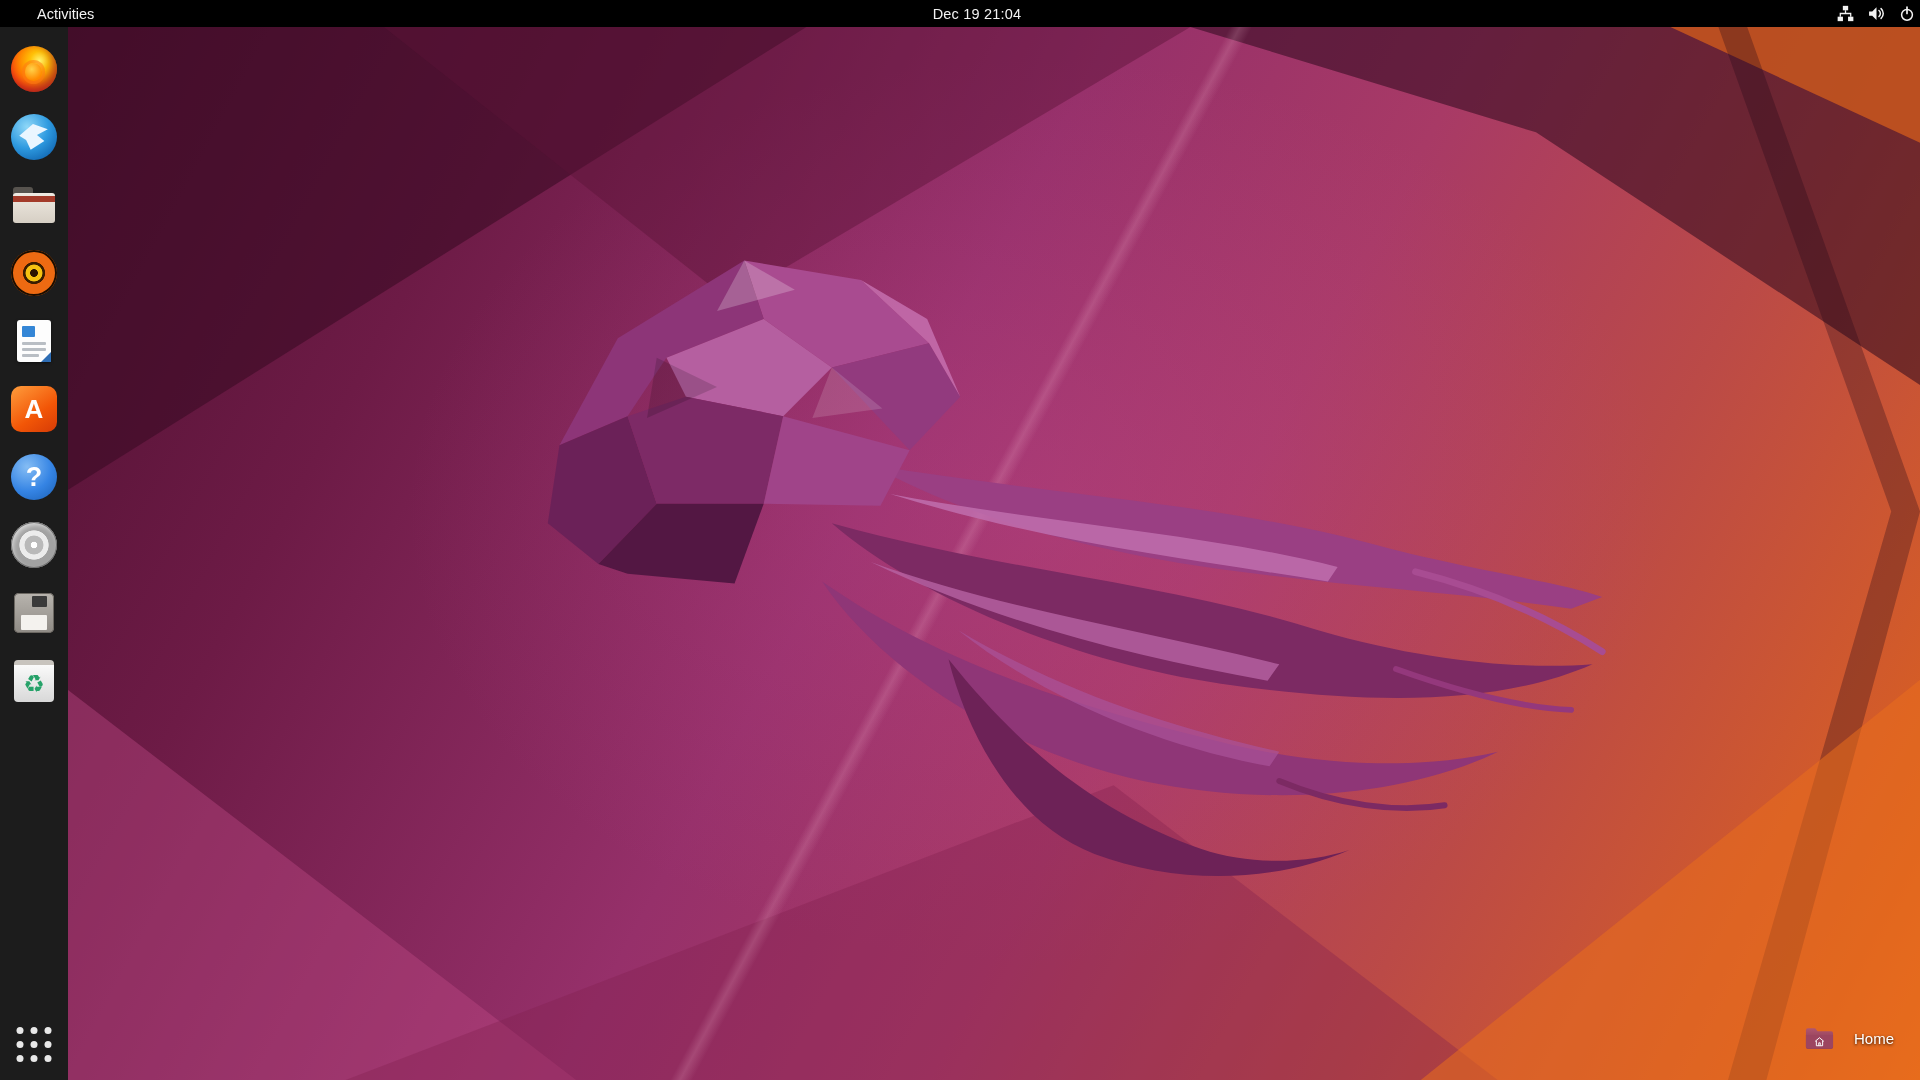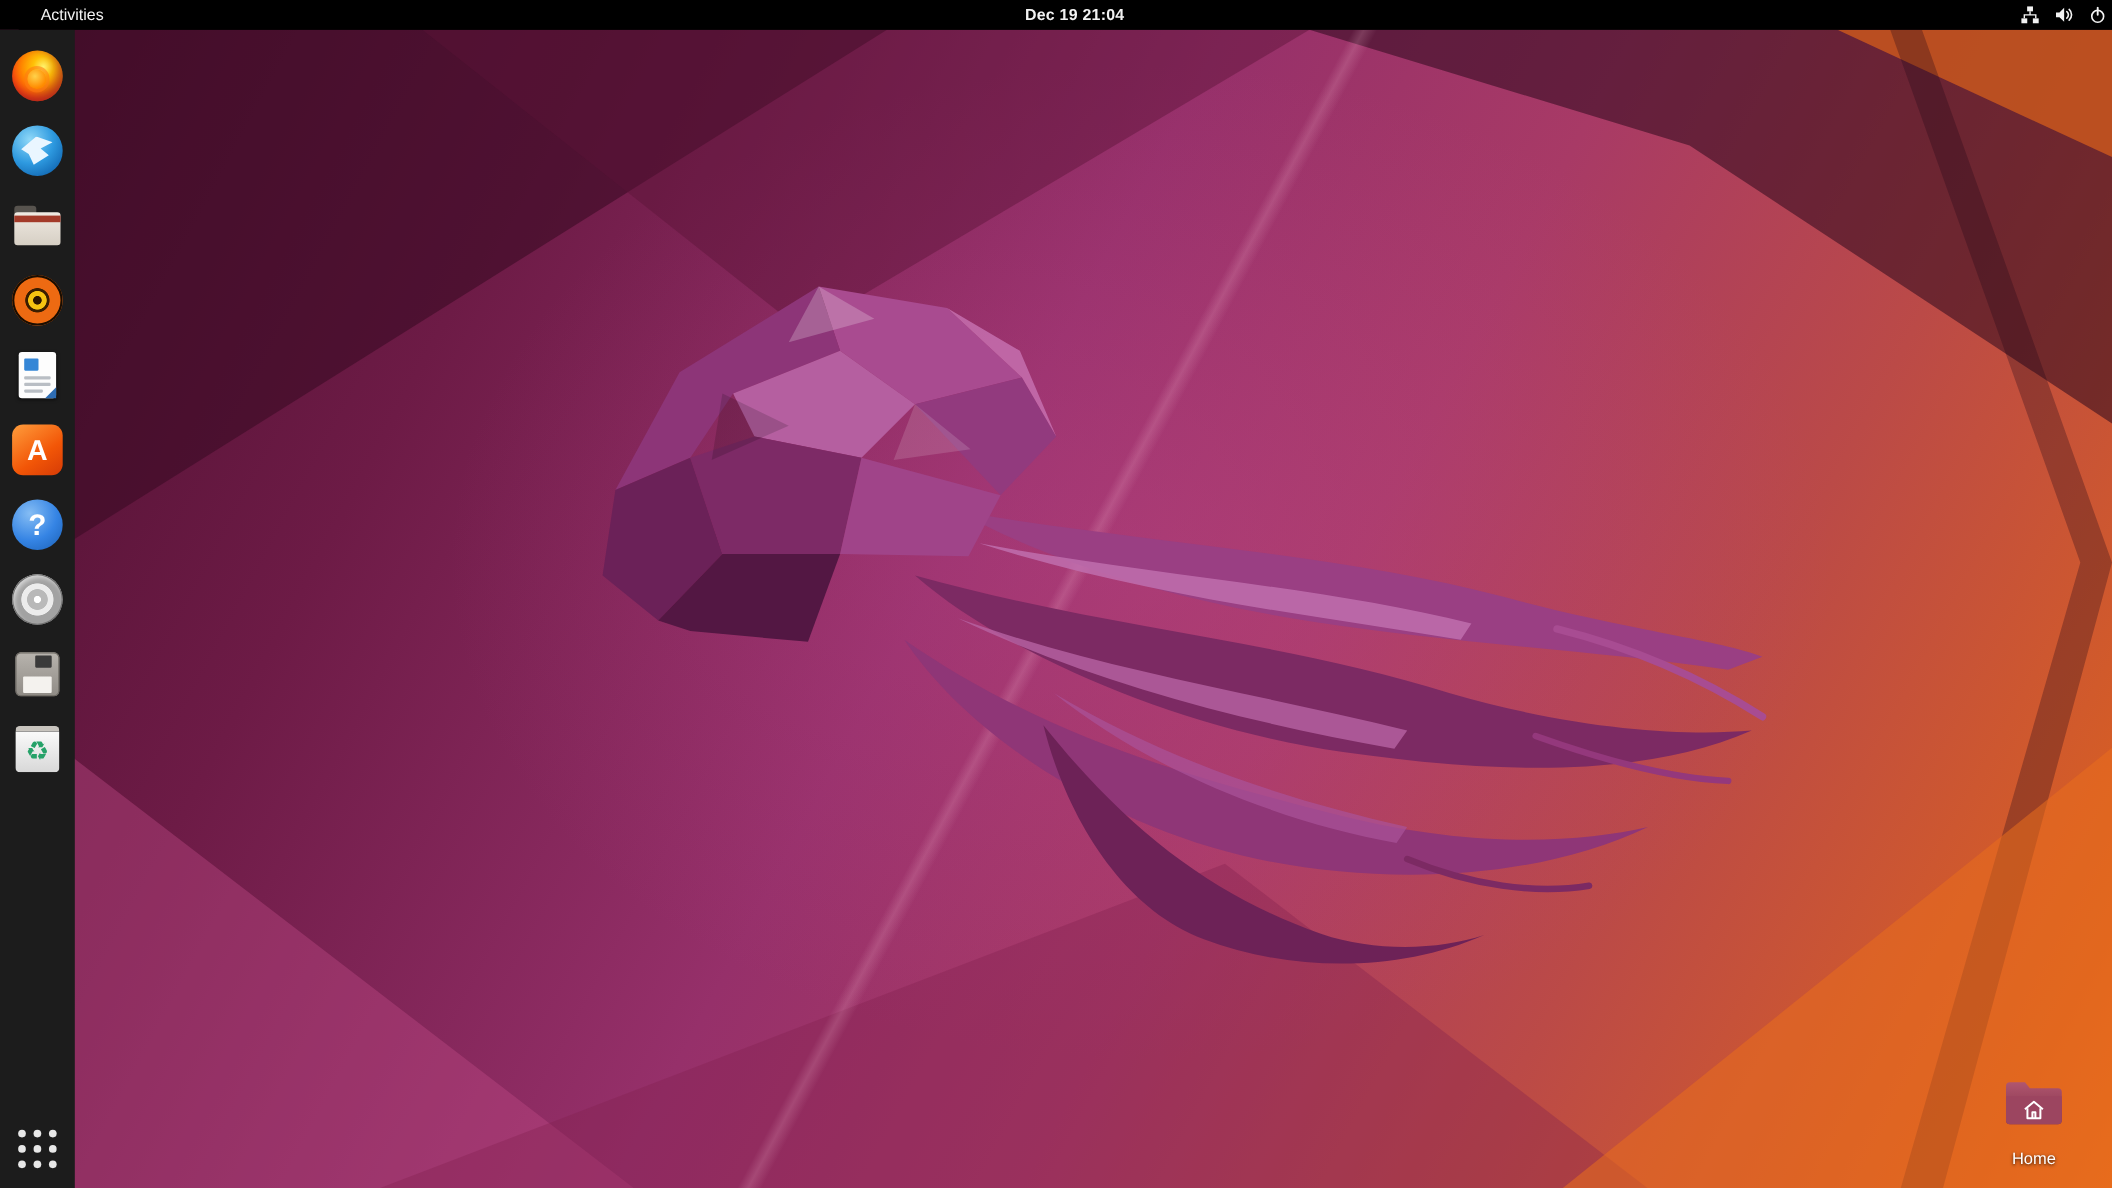--- a/index.html
+++ b/index.html
@@ -39,21 +39,21 @@
     background: #000;
     display: flex; align-items: center;
     color: #f2f2f2; font-size: 14.5px;
     z-index: 50;
   }
   .activities {
     margin-left: 10px; padding: 2px 10px; border-radius: 14px; cursor: pointer;
   }
   .clock {
     position: absolute; left: 50%; transform: translateX(-50%);
-    padding: 2px 12px; border-radius: 14px; cursor: pointer; letter-spacing: .2px; font-weight: bold;
+    padding: 2px 12px; border-radius: 14px; cursor: pointer; letter-spacing: .2px;
   }
   .tray {
     margin-left: auto; margin-right: 14px;
     display: flex; align-items: center; gap: 14px;
     padding: 2px 8px; border-radius: 14px; cursor: pointer;
   }
   .tray svg { display: block; }
 
   
   .dock {
@@ -154,21 +154,21 @@
   .show-apps {
     position: absolute; bottom: 12px; left: 50%; transform: translateX(-50%);
     display: grid; grid-template-columns: repeat(3, 7px); grid-template-rows: repeat(3, 7px);
     gap: 7px; cursor: pointer; padding: 6px;
   }
   .show-apps span { width: 7px; height: 7px; background: #e8e8e8; border-radius: 50%; }
 
   
   .home-shortcut {
     position: absolute; right: 26px; bottom: 18px; width: 90px;
-    display: flex; flex-direction: column; align-items: center; gap: 19px;
+    display: flex; flex-direction: row; align-items: center; gap: 19px;
     cursor: pointer; z-index: 30;
   }
   .home-shortcut .label {
     color: #fff; font-size: 15px; text-shadow: 0 1px 3px rgba(0,0,0,.85);
   }
 </style>
 </head>
 <body>
 
 <div class="wallpaper">

